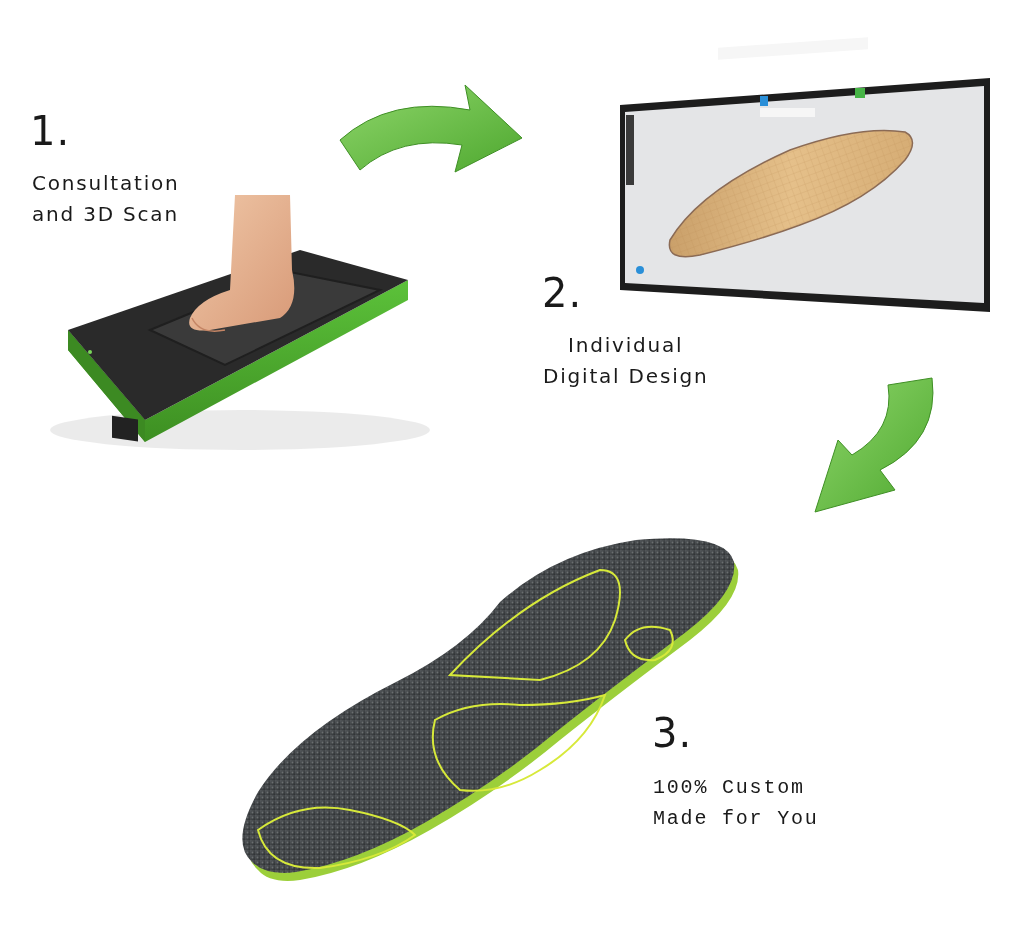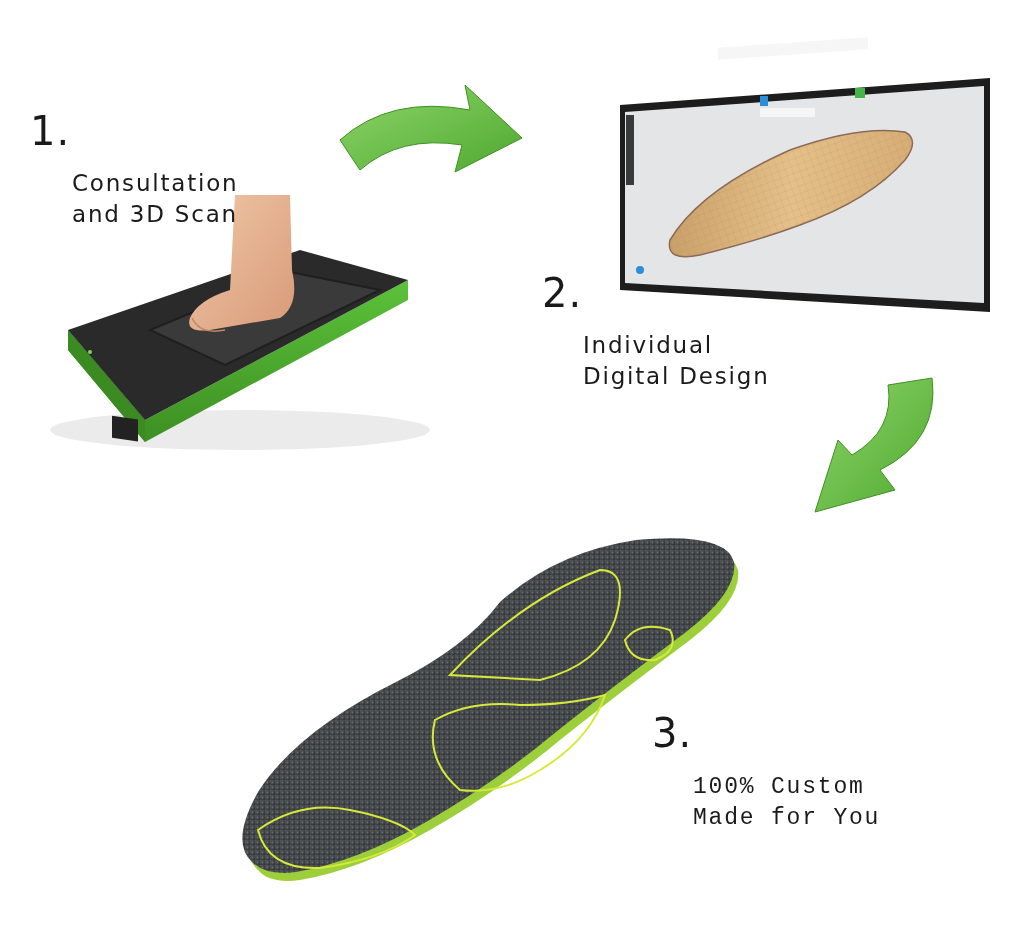--- a/index.html
+++ b/index.html
@@ -1,19 +1,19 @@
 <!DOCTYPE html>
 <html><head>
 <meta charset="utf-8">
 <style>
   html, body { margin: 0; padding: 0; background: #ffffff; }
   body { width: 1011px; height: 942px; position: relative; overflow: hidden;
          font-family: "DejaVu Sans", sans-serif; color: #1a1a1a; }
   .step-num { position: absolute; font-size: 40px; font-weight: 400; letter-spacing: 1px; }
-  .step-label { position: absolute; font-size: 23px; line-height: 31px; letter-spacing: 1.8px; white-space: pre-line; margin-left: 40px; }
+  .step-label { position: absolute; font-size: 20px; line-height: 31px; letter-spacing: 1.8px; white-space: pre-line; }
   svg { position: absolute; left: 0; top: 0; }
 </style>
 </head>
 <body>
 
 <svg width="1011" height="942" viewBox="0 0 1011 942">
   <defs>
     <linearGradient id="grnArrow" x1="0" y1="0" x2="1" y2="1">
       <stop offset="0" stop-color="#8fd66b"></stop>
         <stop offset="1" stop-color="#4ea82f"></stop>
@@ -93,18 +93,18 @@
       <path d="M258 830 Q300 800 350 810 Q400 820 415 835 Q380 860 320 868 Q268 870 258 830 Z"></path>
     </g>
   </g>
 </svg>
 
 <div class="step-num" style="left:30px;top:108px;">1.</div>
 <div class="step-label" style="left:32px;top:168px;">Consultation
 and 3D Scan</div>
 
 <div class="step-num" style="left:542px;top:270px;">2.</div>
-<div class="step-label" style="left:543px;top:330px;">Individual
+<div class="step-label" style="left:543px;top:330px;text-align:center;">Individual
 Digital Design</div>
 
 <div class="step-num" style="left:652px;top:710px;">3.</div>
 <div class="step-label" style="left:653px;top:772px;font-family:Liberation Mono, monospace;">100% Custom
 Made for You</div>
 
 </body></html>

